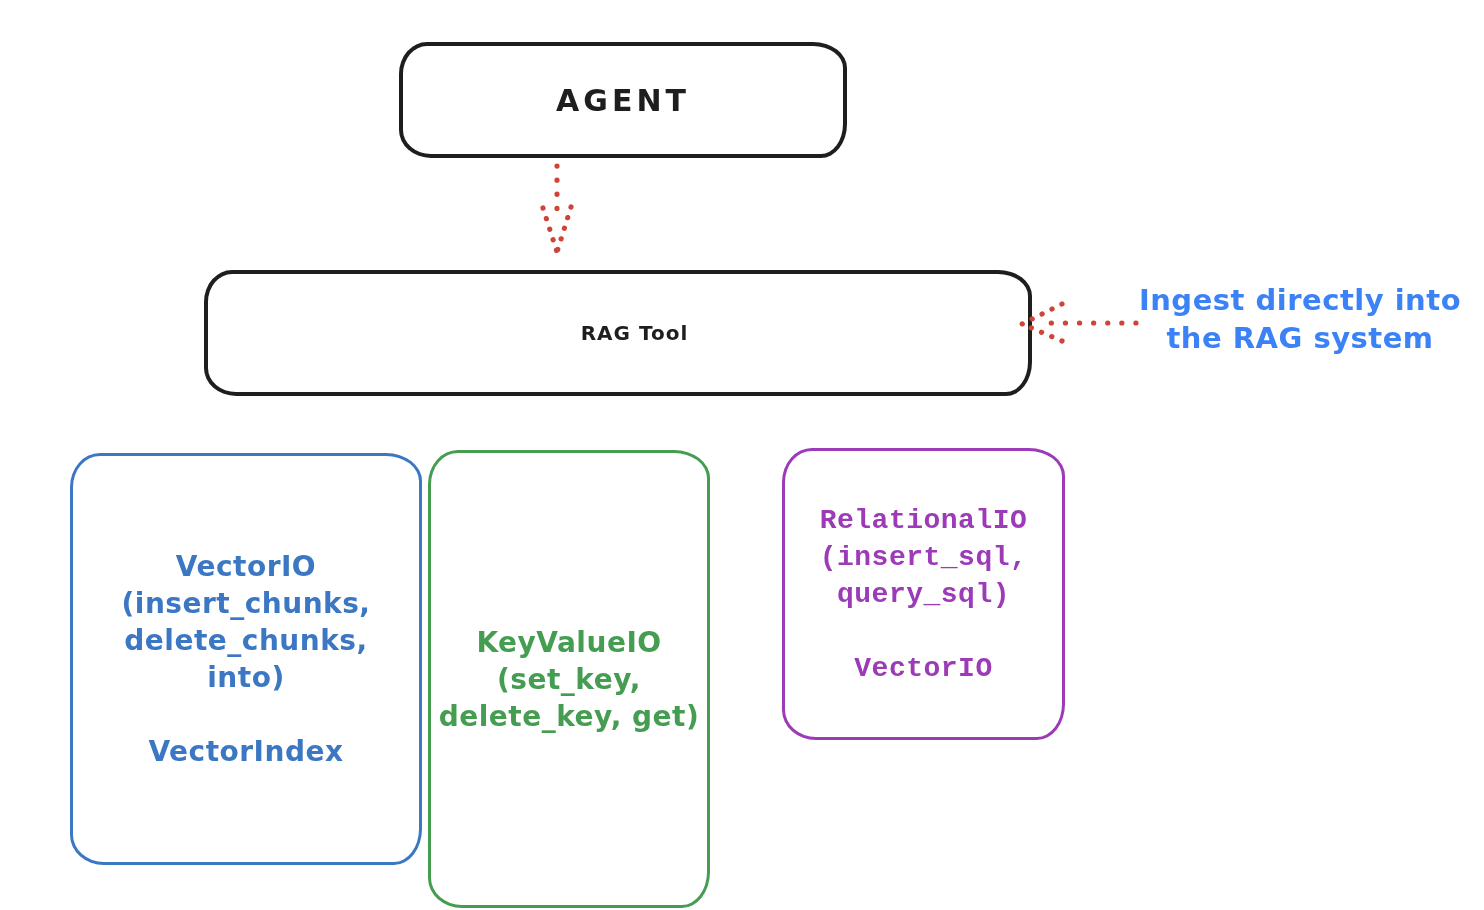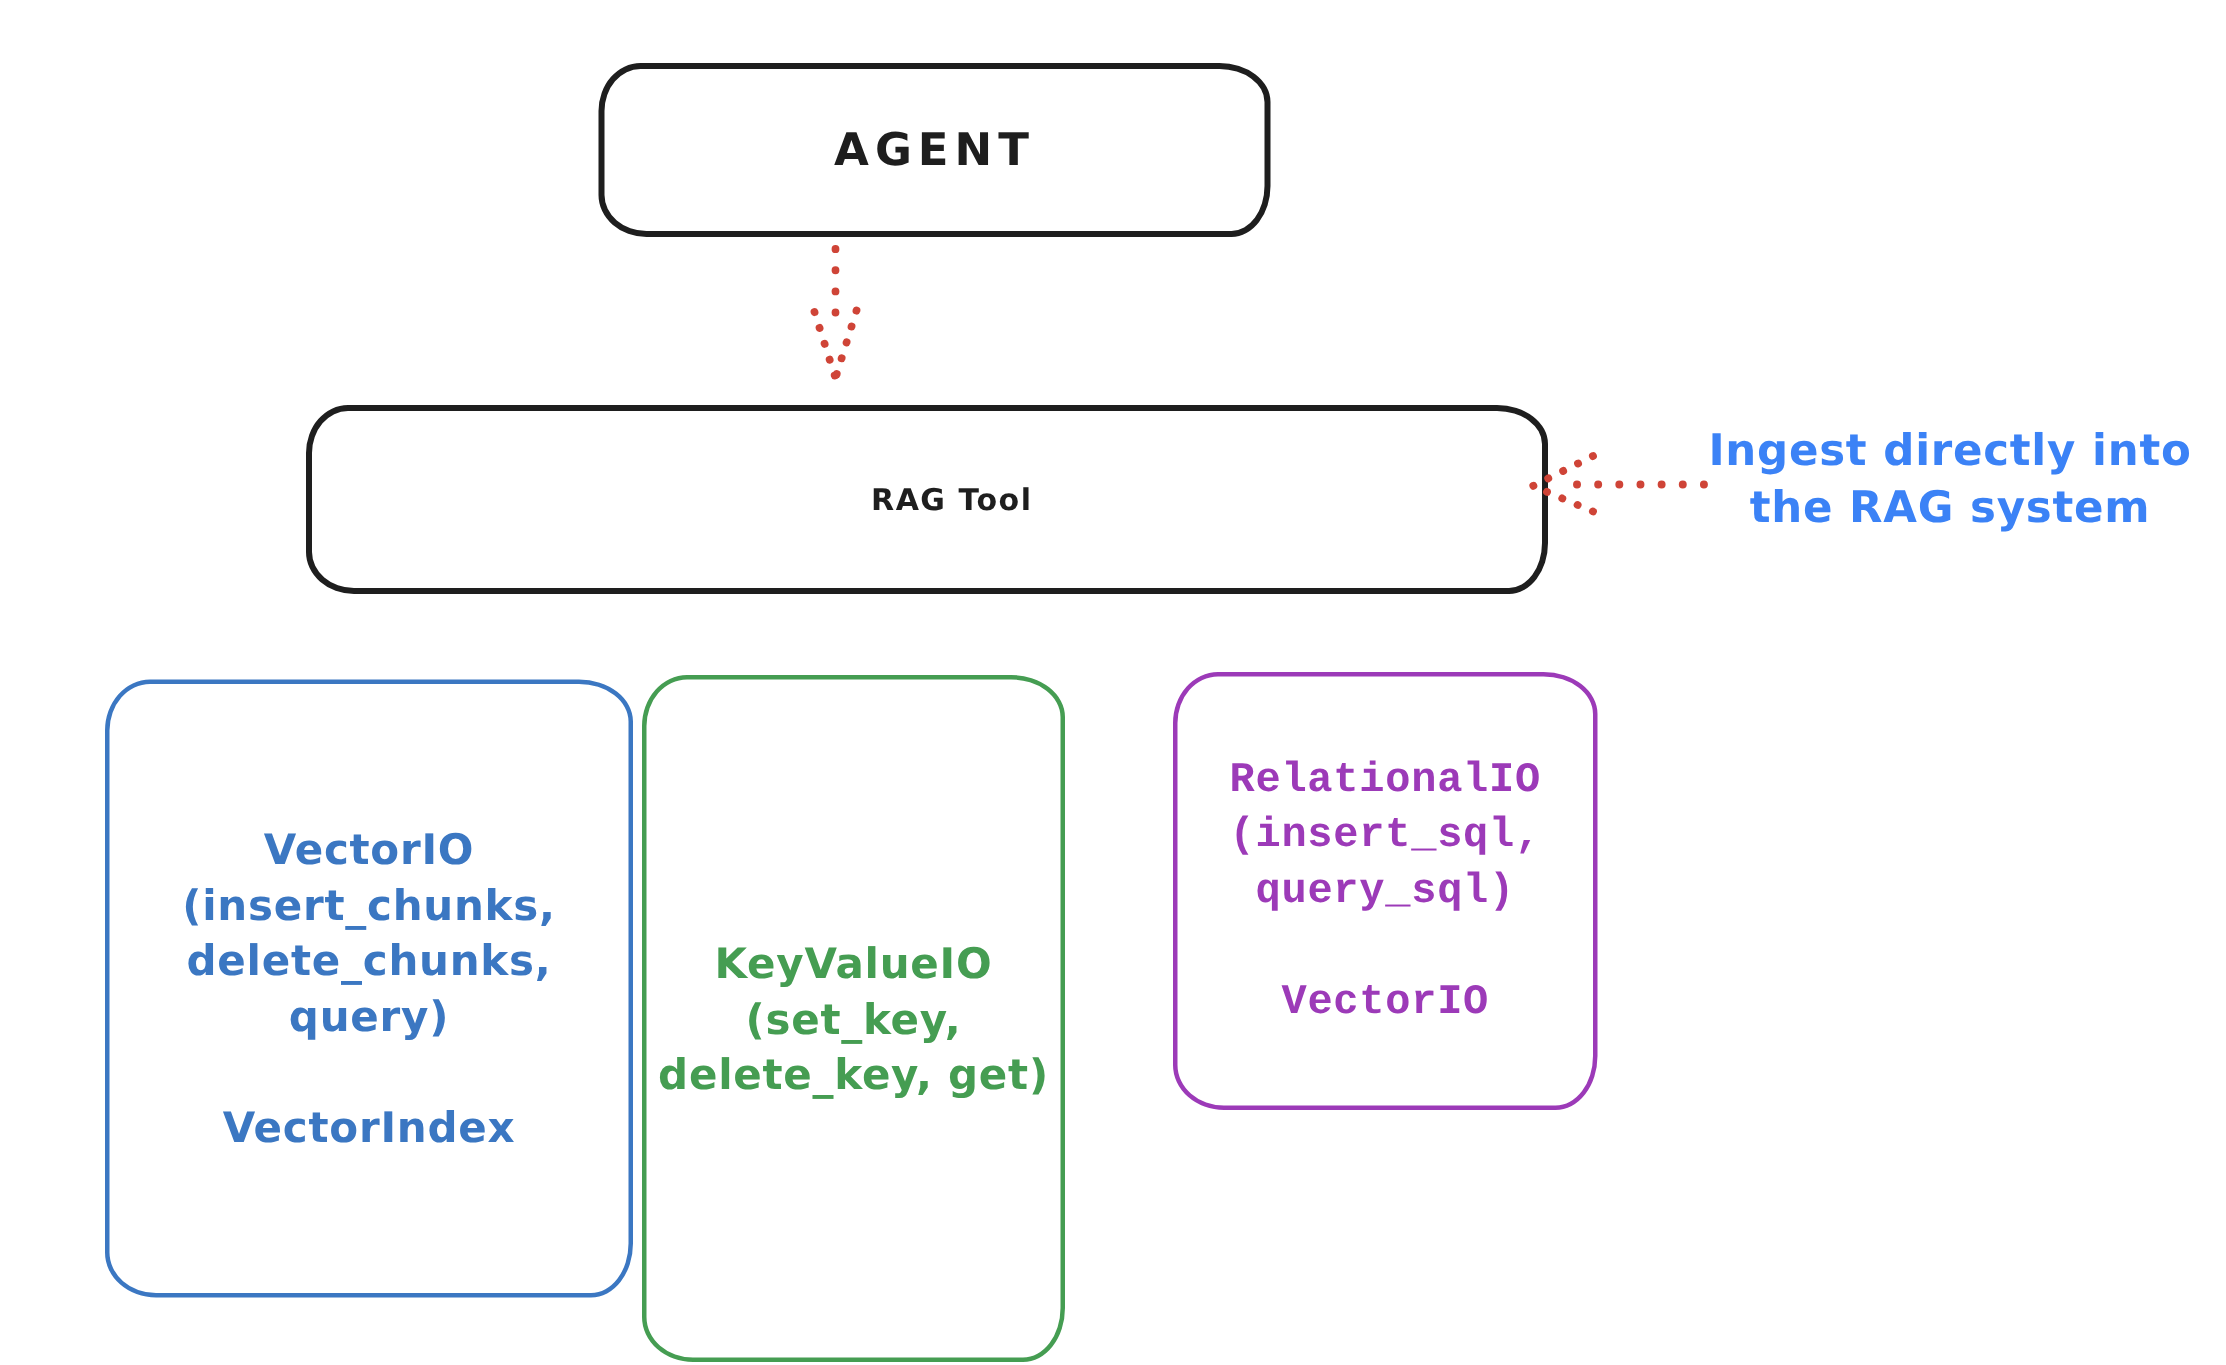--- a/index.html
+++ b/index.html
@@ -108,21 +108,21 @@
 
   <div class="annotation">
     <div class="line">Ingest directly into</div>
     <div class="line">the RAG system</div>
   </div>
 
   <div class="box box-colored node-vector-io">
     <div class="line">VectorIO</div>
     <div class="line">(insert_chunks,</div>
     <div class="line">delete_chunks,</div>
-    <div class="line">query)</div>
+    <div class="line">into)</div>
     <div class="index-line">VectorIndex</div>
   </div>
 
   <div class="box box-colored node-key-value-io">
     <div class="line">KeyValueIO</div>
     <div class="line">(set_key,</div>
     <div class="line">delete_key, get)</div>
   </div>
 
   <div class="box box-colored node-relational-io">

